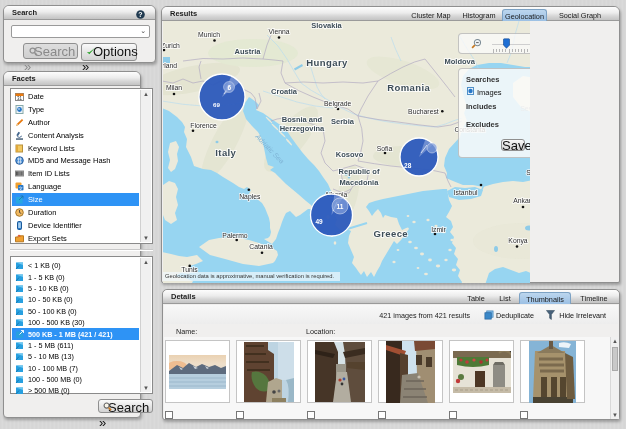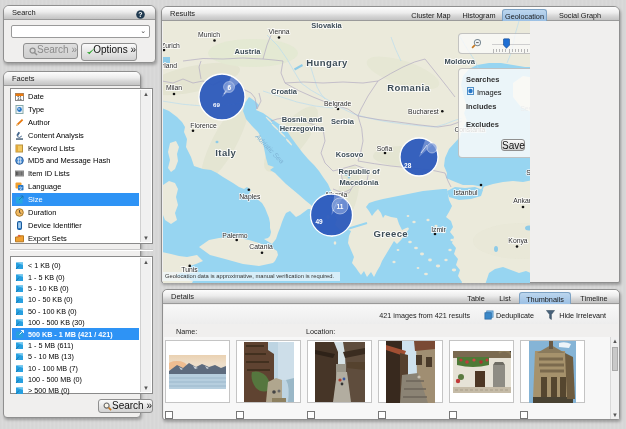--- a/index.html
+++ b/index.html
@@ -1,25 +1,25 @@
 <!DOCTYPE html>
 <html><head><meta charset="utf-8"><style>
 *{margin:0;padding:0;box-sizing:border-box}
 html,body{width:626px;height:429px;overflow:hidden;font-family:"Liberation Sans",sans-serif}
 #bg{position:absolute;left:0;top:0;width:626px;height:429px;
 background:repeating-linear-gradient(90deg,#d0d0d0 0px,#dcdcdc 1px,#d4d4d4 2px,#e0e0e0 3px,#cecece 4px);}
 .panel{position:absolute;background:#f0efee;border:1px solid #8f8f8f;border-radius:6px 6px 4px 4px;box-shadow:1px 2px 3px rgba(0,0,0,0.28)}
 .phead{position:absolute;left:0;top:0;right:0;height:14px;border-radius:5px 5px 0 0;
 background:linear-gradient(#fdfdfd,#ececec 45%,#d6d6d6 70%,#c3c3c3);border-bottom:1px solid #9a9a9a;
-font-size:7.5px;font-weight:normal;color:#1c1c1c;line-height:14px;padding-left:8px}
+font-size:7.5px;font-weight:bold;color:#1c1c1c;line-height:14px;padding-left:8px}
 .listbox{position:absolute;background:#fff;border:1px solid #8a8a8a}
 .sbar{position:absolute;top:1px;bottom:1px;right:1px;width:11px;background:#f0f0f0;border-left:1px solid #d0d0d0;font-size:6px;color:#555;text-align:center}
 .sbar .up{position:absolute;top:1px;left:0;right:0}
 .sbar .dn{position:absolute;bottom:1px;left:0;right:0}
-.btn{position:absolute;background:linear-gradient(#fafafa,#e2e2e2 60%,#d2d2d2);border:1px solid #8f8f8f;border-radius:3px;font-size:10px;color:#111;text-align:right}
+.btn{position:absolute;background:linear-gradient(#fafafa,#e2e2e2 60%,#d2d2d2);border:1px solid #8f8f8f;border-radius:3px;font-size:13px;color:#111;text-align:left}
 .frow{height:12.9px;display:flex;align-items:center;font-size:7.5px;color:#000;padding-left:3px;white-space:nowrap}
 .frow .fi{width:9px;height:9px;margin-right:4px;flex:none;position:relative}
 .srow{height:11.4px;display:flex;align-items:center;font-size:7.2px;color:#000;padding-left:3px;white-space:nowrap}
 .srow .fi{width:9px;height:9px;margin-right:4px;flex:none}
 .tab{position:absolute;top:2px;height:12px;font-size:7.3px;color:#1a1a1a;line-height:13px;text-align:center}
 .tabsel{background:linear-gradient(#bcd6ee,#9cc0e4);border:1px solid #7da2c4;border-bottom:none;border-radius:3px 3px 0 0}
 .chk{position:absolute;width:8px;height:8px;background:#fff;border:1px solid #777}
 </style></head><body>
 <div id="bg"></div>
 

